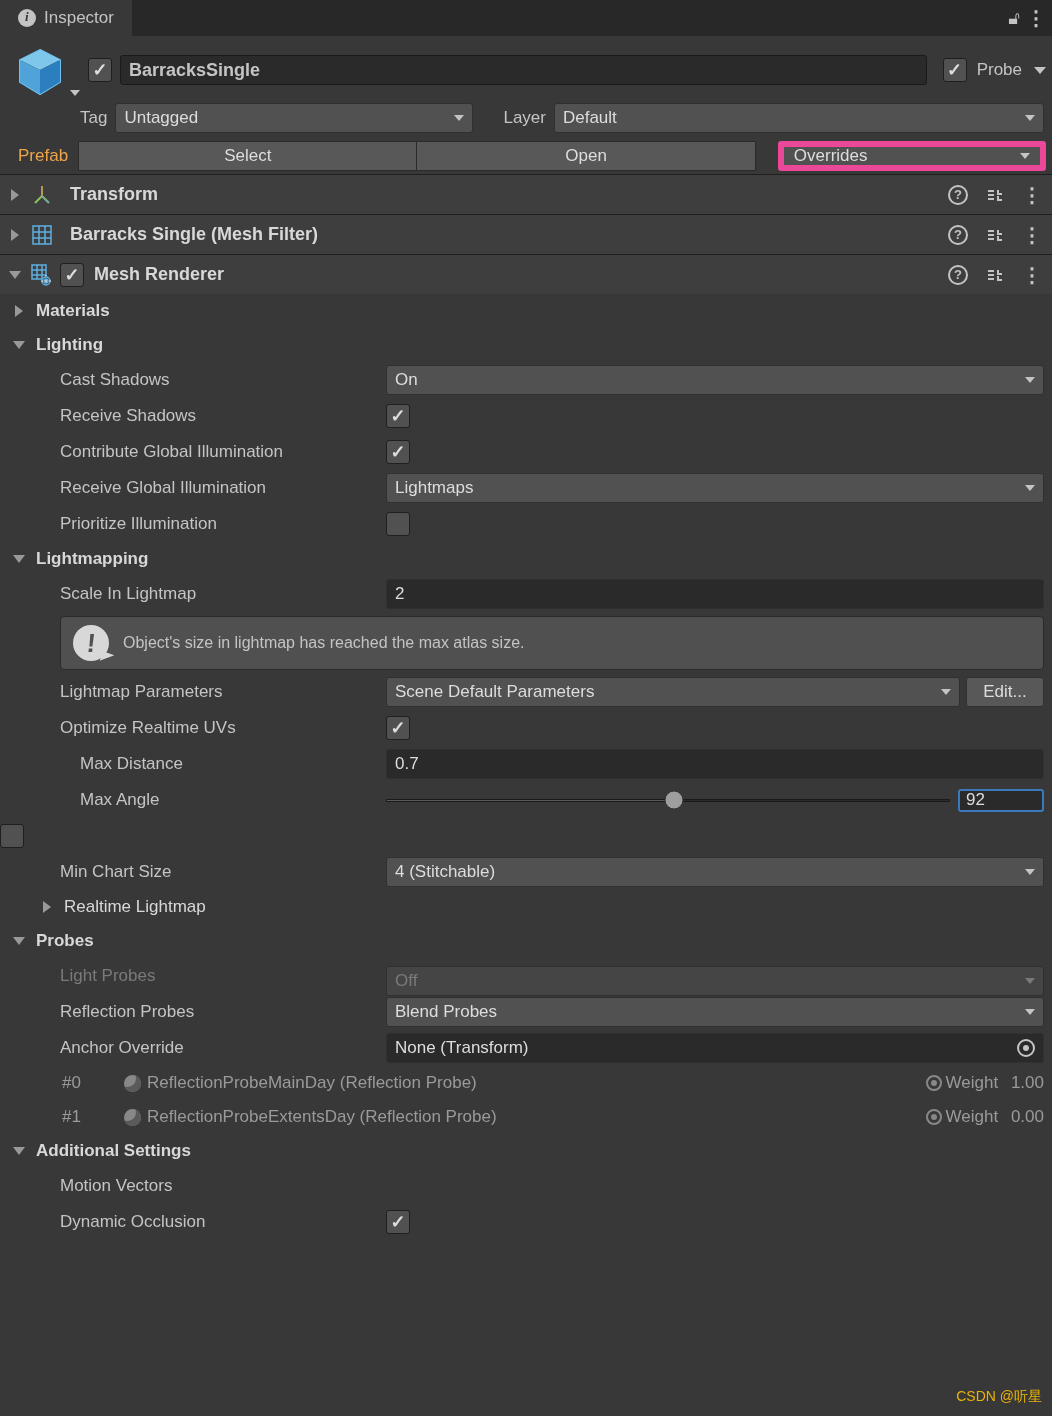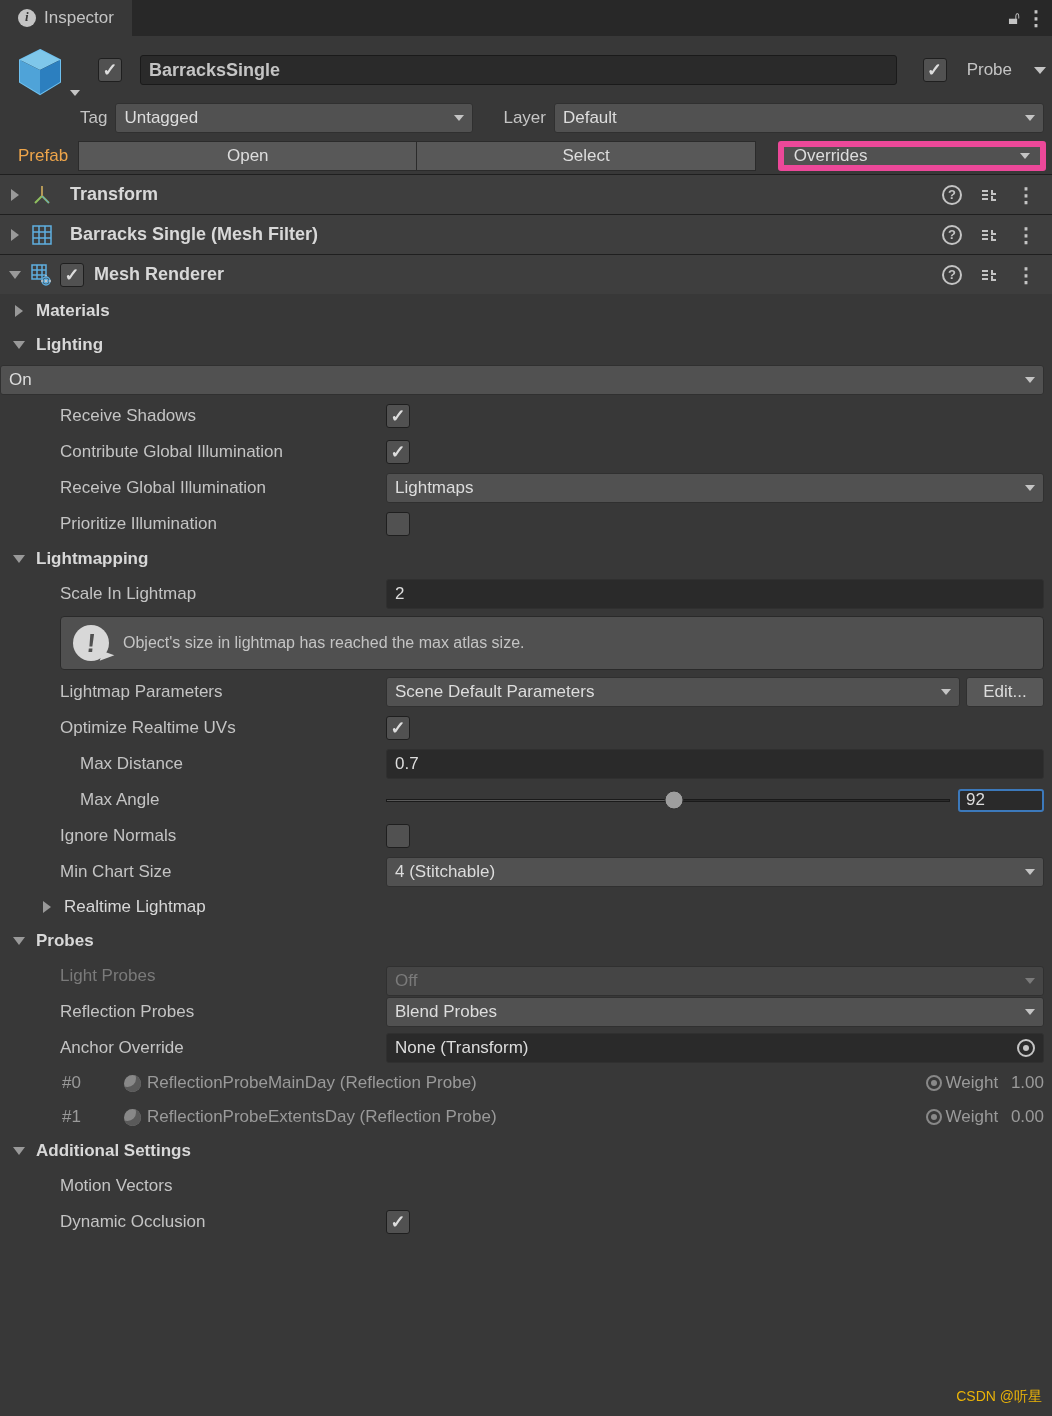--- a/index.html
+++ b/index.html
@@ -6,41 +6,41 @@
   body { background:#383838; color:#C4C4C4; font-size:17px; width:1052px; height:1416px; overflow:hidden; }
 
   
   .tabbar { display:flex; align-items:center; background:#282828; height:36px; }
   .tab { background:#383838; height:36px; display:flex; align-items:center; padding:0 18px; gap:8px; border-top-right-radius:0; }
   .tab-icon { width:18px; height:18px; background:#C4C4C4; border-radius:50%; position:relative; }
   .tab-icon::after { content:"i"; font-family: Georgia, serif; font-style:italic; font-weight:bold; color:#383838; font-size:13px; position:absolute; left:7px; top:0px; }
   .tabbar-right { margin-left:auto; display:flex; align-items:center; padding-right:6px; gap:6px; color:#C4C4C4;}
 
   
-  .name-row { display:flex; align-items:center; padding:6px 6px 4px 14px; gap:18px; }
+  .name-row { display:flex; align-items:center; padding:6px 6px 4px 14px; gap:8px; }
   .cube-wrap { display:flex; align-items:flex-end; }
   .cube { width:52px; height:52px; position:relative; margin-top:4px; margin-right:4px;}
   .name-field { flex:1; background:#2A2A2A; border:1px solid #1a1a1a; border-radius:3px; height:30px; color:#C4C4C4; padding:0 8px; font-size:18px; font-weight:bold; }
   .field { flex:1; background:#515151; border:1px solid #303030; border-radius:3px; height:30px; color:#DDD; padding:0 8px; display:flex; align-items:center; justify-content:space-between; font-size:17px;}
   .field-dark { background:#2A2A2A; }
   .btn { background:#585858; border:1px solid #303030; border-radius:3px; height:30px; color:#DDD; display:flex; align-items:center; justify-content:center; font-size:17px; }
 
   .checkbox { width:24px; height:24px; background:#515151; border:1px solid #1f1f1f; border-radius:3px; display:inline-flex; align-items:center; justify-content:center; color:#DDD; font-size:18px; font-weight:bold; }
   .checkbox.on::after { content:"✓"; }
 
   .tag-row { display:flex; align-items:center; height:36px; padding:2px 8px 6px 0; }
 
   .prefab-row { display:flex; align-items:center; height:36px; padding:0 6px 0 18px; gap:0px;}
   .prefab-label { color:#EEA54A; font-size:17px; margin-right:10px; }
   .prefab-btn { flex:1; text-align:center; background:#585858; border:1px solid #2b2b2b; height:30px; display:flex; align-items:center; justify-content:center; color:#DDD; }
   .prefab-btn + .prefab-btn { border-left:none; }
   .overrides-btn { flex:0.7; background:#515151; border:6px solid #ec4899; height:30px; display:flex; align-items:center; padding:0 10px; margin-left:22px; color:#DDD; justify-content:space-between; border-radius:3px;}
 
   
-  .comp-header { display:flex; align-items:center; background:#3E3E3E; height:40px; padding:0 16px 0 8px; border-top:1px solid #1f1f1f; }
+  .comp-header { display:flex; align-items:center; background:#3E3E3E; height:40px; padding:0 10px 0 8px; border-top:1px solid #1f1f1f; }
   .comp-title { font-weight:bold; color:#D8D8D8; font-size:18px; margin-left:10px;}
   .comp-icons { margin-left:auto; display:flex; align-items:center; gap:18px; color:#C4C4C4;}
 
   .foldout { width:14px; height:14px; display:inline-flex; align-items:center; justify-content:center; margin-right:4px; color:#AAA; }
   .tri-right::before{ content:""; display:inline-block; border-top:6px solid transparent; border-bottom:6px solid transparent; border-left:8px solid #999; }
   .tri-down::before{ content:""; display:inline-block; border-left:6px solid transparent; border-right:6px solid transparent; border-top:8px solid #999; }
 
   .sec-header { display:flex; align-items:center; height:34px; padding-left:12px; font-weight:bold; color:#D8D8D8; font-size:17px; }
   .sec-sub { display:flex; align-items:center; height:36px; padding:2px 8px 2px 0; }
   .sec-sub .plabel { width:386px; padding-left:60px; font-size:17px; }
@@ -121,22 +121,22 @@
   </div>
   <span style="margin-right:8px;">Layer</span>
   <div class="field" style="flex:1;">
     <span>Default</span>
     <span class="caret-down sm"></span>
   </div>
 </div>
 
 <div class="prefab-row">
   <span class="prefab-label">Prefab</span>
+  <div class="prefab-btn">Select</div>
   <div class="prefab-btn">Open</div>
-  <div class="prefab-btn">Select</div>
   <div class="overrides-btn">
     <span>Overrides</span>
     <span class="caret-down sm"></span>
   </div>
 </div>
 
 <div class="comp-header">
   <span class="foldout tri-right"></span>
   <span class="comp-mini-icon">
     <svg width="22" height="22" viewBox="0 0 22 22">
@@ -205,20 +205,21 @@
   <span class="foldout tri-right" style="margin-right:10px;"></span>
   <span>Materials</span>
 </div>
 
 <div class="sec-header">
   <span class="foldout tri-down" style="margin-right:10px;"></span>
   <span>Lighting</span>
 </div>
 
 <div class="sec-sub">
+  <div class="plabel">Cast Shadows</div>
   <div class="field">
     <span>On</span>
     <span class="caret-down sm"></span>
   </div>
 </div>
 
 <div class="sec-sub">
   <div class="plabel">Receive Shadows</div>
   <span class="checkbox on"></span>
 </div>
@@ -288,21 +289,20 @@
         <div class="slider-fill" style="width:51%"></div>
       </div>
     <div class="slider-knob" style="left:51%"></div>
   </div>
   <div class="slider-val">
     <span>92</span>
   </div>
 </div>
 
 <div class="sec-sub">
-  <div class="plabel">Ignore Normals</div>
   <span class="checkbox"></span>
 </div>
 
 <div class="sec-sub">
   <div class="plabel">Min Chart Size</div>
   <div class="field">
     <span>4 (Stitchable)</span>
     <span class="caret-down sm"></span>
   </div>
 </div>

